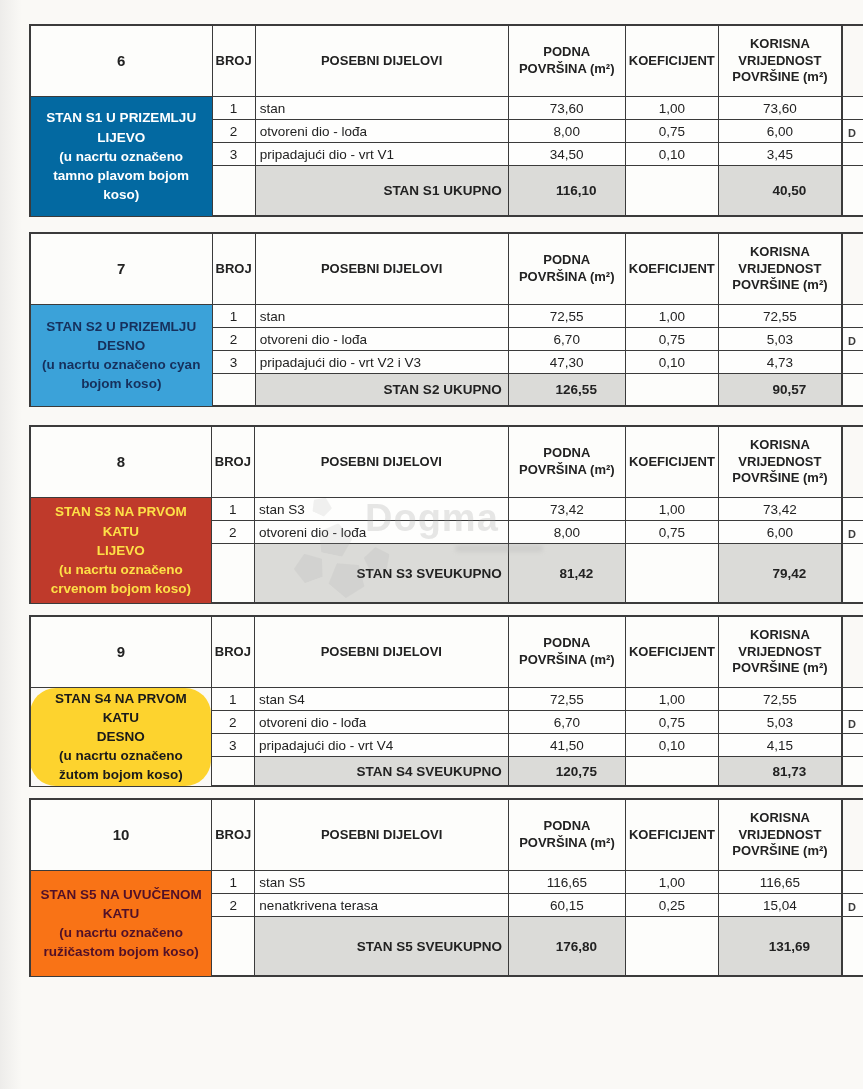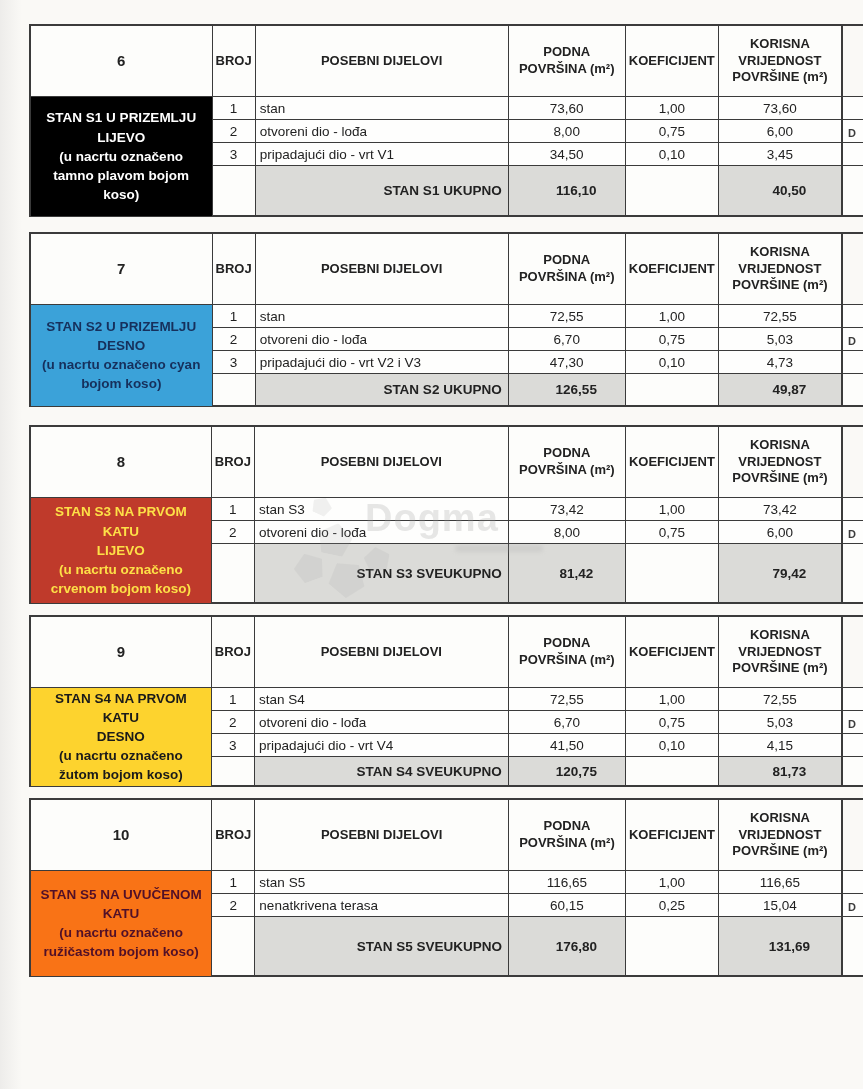--- a/index.html
+++ b/index.html
@@ -82,21 +82,21 @@
         <th>BROJ</th>
         <th>POSEBNI DIJELOVI</th>
         <th>PODNA POVRŠINA (m²)</th>
         <th>KOEFICIJENT</th>
         <th class="c-korisna">KORISNA VRIJEDNOST POVRŠINE (m²)</th>
         <th class="edge"></th>
       </tr>
     </thead>
     <tbody>
         <tr class="data-row">
-          <td class="label-cell" rowspan="4" style="background: #000000; color: rgb(255, 255, 255);">STAN S1 U PRIZEMLJU
+          <td class="label-cell" rowspan="4" style="background: #0369a1; color: rgb(255, 255, 255);">STAN S1 U PRIZEMLJU
 LIJEVO
 (u nacrtu označeno
 tamno plavom bojom
 koso)</td>
           <td class="broj-cell">1</td>
           <td class="dio-cell">stan</td>
           <td class="num-cell">73,60</td>
           <td class="num-cell">1,00</td>
           <td class="num-cell r-outer">73,60</td>
           <td class="edge"></td>
@@ -178,21 +178,21 @@
           <td class="num-cell">47,30</td>
           <td class="num-cell">0,10</td>
           <td class="num-cell r-outer">4,73</td>
           <td class="edge"></td>
         </tr>
         <tr class="total-row">
           <td class="broj-cell"></td>
           <td class="total-label gray">STAN S2 UKUPNO</td>
           <td class="total-num gray">126,55</td>
           <td class=""></td>
-          <td class="total-num gray r-outer">49,87</td>
+          <td class="total-num gray r-outer">90,57</td>
           <td class="edge"></td>
         </tr>
       </tbody>
   </table>
 </section>
 
 <section class="block block-2">
   <table class="tbl">
     <colgroup>
         <col class="col-label">
@@ -264,21 +264,21 @@
         <th>BROJ</th>
         <th>POSEBNI DIJELOVI</th>
         <th>PODNA POVRŠINA (m²)</th>
         <th>KOEFICIJENT</th>
         <th class="c-korisna">KORISNA VRIJEDNOST POVRŠINE (m²)</th>
         <th class="edge"></th>
       </tr>
     </thead>
     <tbody>
         <tr class="data-row">
-          <td class="label-cell" rowspan="4" style="background: rgb(253, 211, 46); color: rgb(26, 26, 26);">STAN S4 NA PRVOM KATU
+          <td class="label-cell" rowspan="4" style="background: rgb(253, 211, 46); color: rgb(26, 26, 26); border-radius: 26px;">STAN S4 NA PRVOM KATU
 DESNO
 (u nacrtu označeno
 žutom bojom koso)</td>
           <td class="broj-cell">1</td>
           <td class="dio-cell">stan S4</td>
           <td class="num-cell">72,55</td>
           <td class="num-cell">1,00</td>
           <td class="num-cell r-outer">72,55</td>
           <td class="edge"></td>
         </tr>

